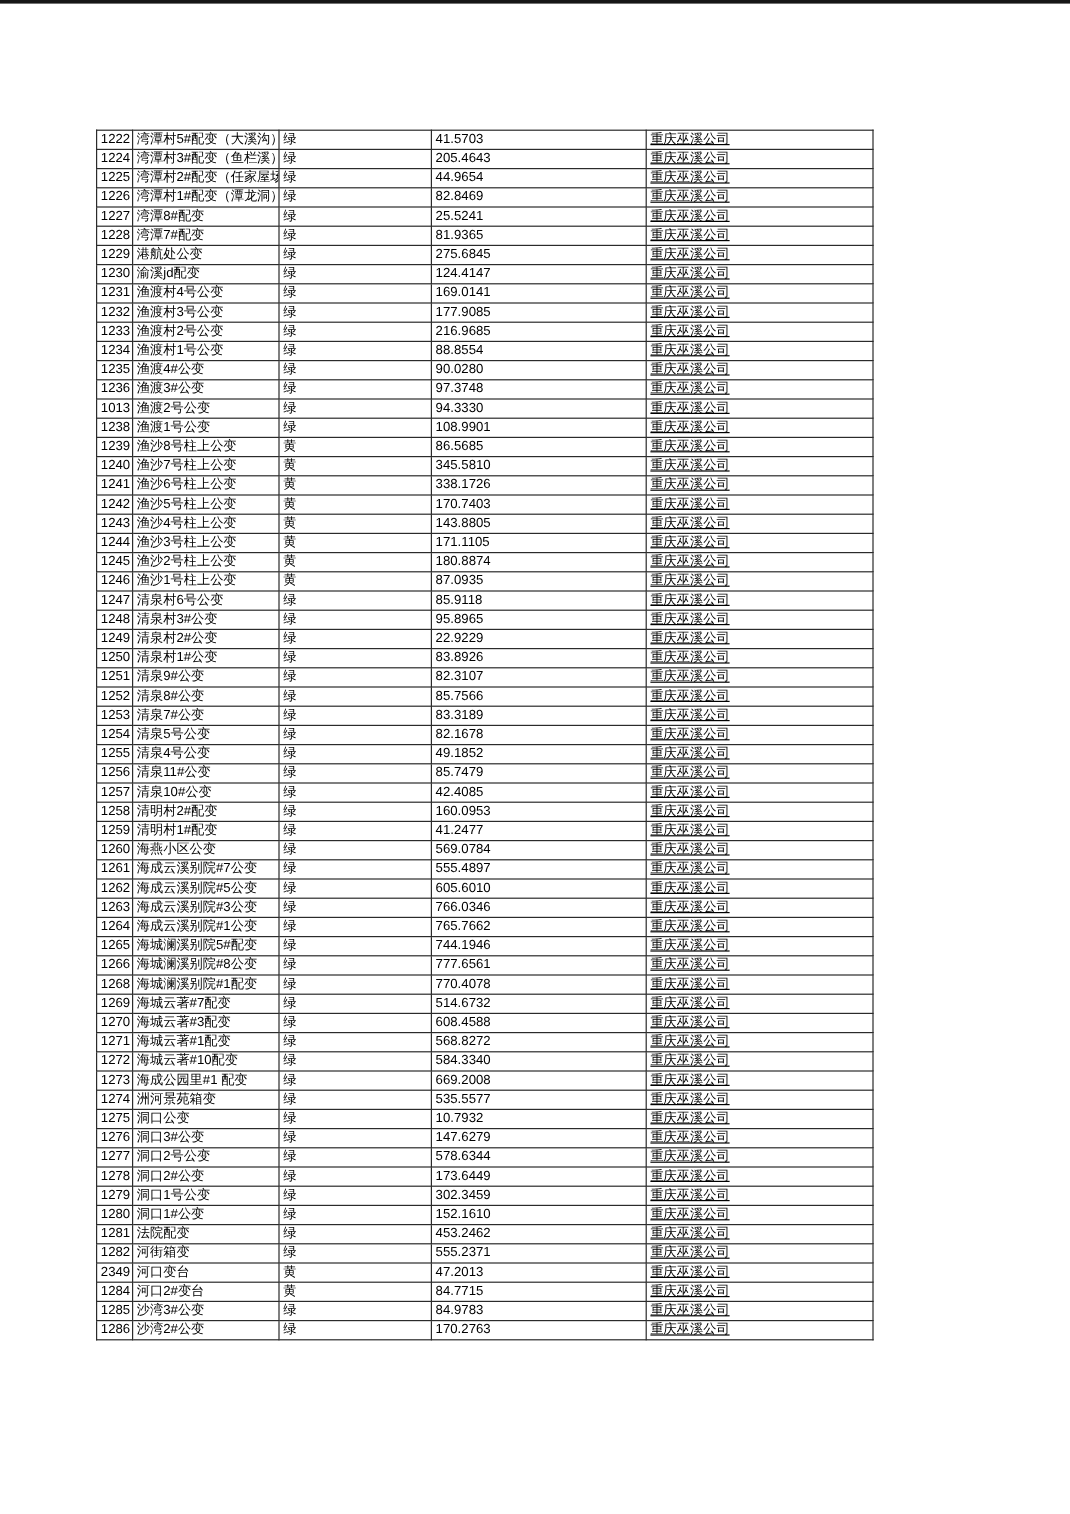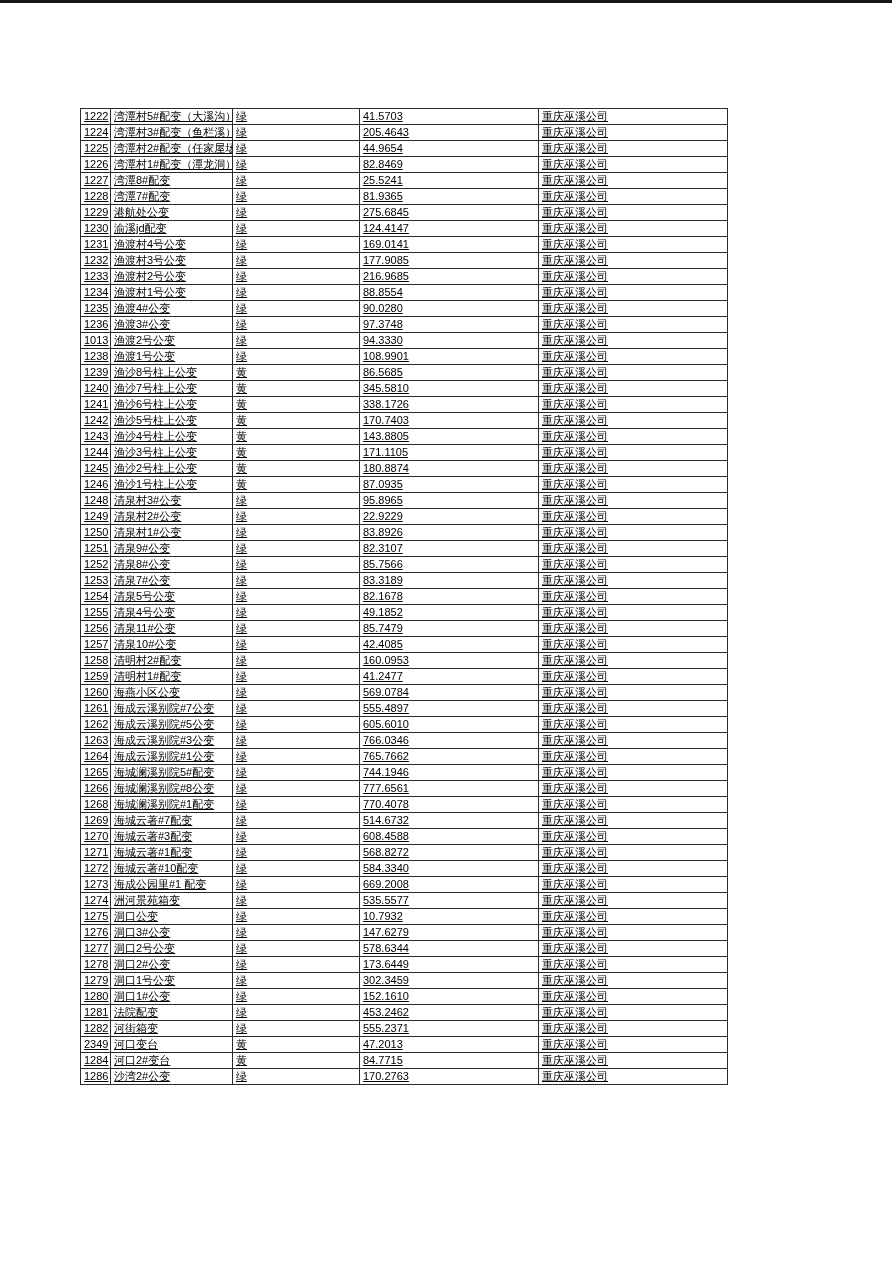--- a/index.html
+++ b/index.html
@@ -21,21 +21,20 @@
     width: 892px;
     height: 3px;
   }
   table.sheet {
     position: absolute;
     left: 80px;
     top: 108px;
     width: 647px;
     border-collapse: collapse;
     table-layout: fixed;
-    text-decoration: underline;
   }
   table.sheet td {
     border: 1px solid #2b2b2b;
     font-size: 11px;
     line-height: 15px;
     height: 15px;
     padding: 0 1px 0 3px;
     color: #000000;
     white-space: nowrap;
     overflow: hidden;
@@ -250,20 +249,27 @@
   </tr>
 
   <tr>
     <td class="c-num">1246</td>
     <td class="c-name">渔沙1号柱上公变</td>
     <td class="c-status">黄</td>
     <td class="c-value">87.0935</td>
     <td class="c-company"><span class="company-link">重庆巫溪公司</span></td>
   </tr>
 
+  <tr>
+    <td class="c-num">1247</td>
+    <td class="c-name">清泉村6号公变</td>
+    <td class="c-status">绿</td>
+    <td class="c-value">85.9118</td>
+    <td class="c-company"><span class="company-link">重庆巫溪公司</span></td>
+  </tr>
 
   <tr>
     <td class="c-num">1248</td>
     <td class="c-name">清泉村3#公变</td>
     <td class="c-status">绿</td>
     <td class="c-value">95.8965</td>
     <td class="c-company"><span class="company-link">重庆巫溪公司</span></td>
   </tr>
 
   <tr>
@@ -540,20 +546,27 @@
   </tr>
 
   <tr>
     <td class="c-num">1284</td>
     <td class="c-name">河口2#变台</td>
     <td class="c-status">黄</td>
     <td class="c-value">84.7715</td>
     <td class="c-company"><span class="company-link">重庆巫溪公司</span></td>
   </tr>
 
+  <tr>
+    <td class="c-num">1285</td>
+    <td class="c-name">沙湾3#公变</td>
+    <td class="c-status">绿</td>
+    <td class="c-value">84.9783</td>
+    <td class="c-company"><span class="company-link">重庆巫溪公司</span></td>
+  </tr>
 
   <tr>
     <td class="c-num">1286</td>
     <td class="c-name">沙湾2#公变</td>
     <td class="c-status">绿</td>
     <td class="c-value">170.2763</td>
     <td class="c-company"><span class="company-link">重庆巫溪公司</span></td>
   </tr>
 </tbody>
 </table>

